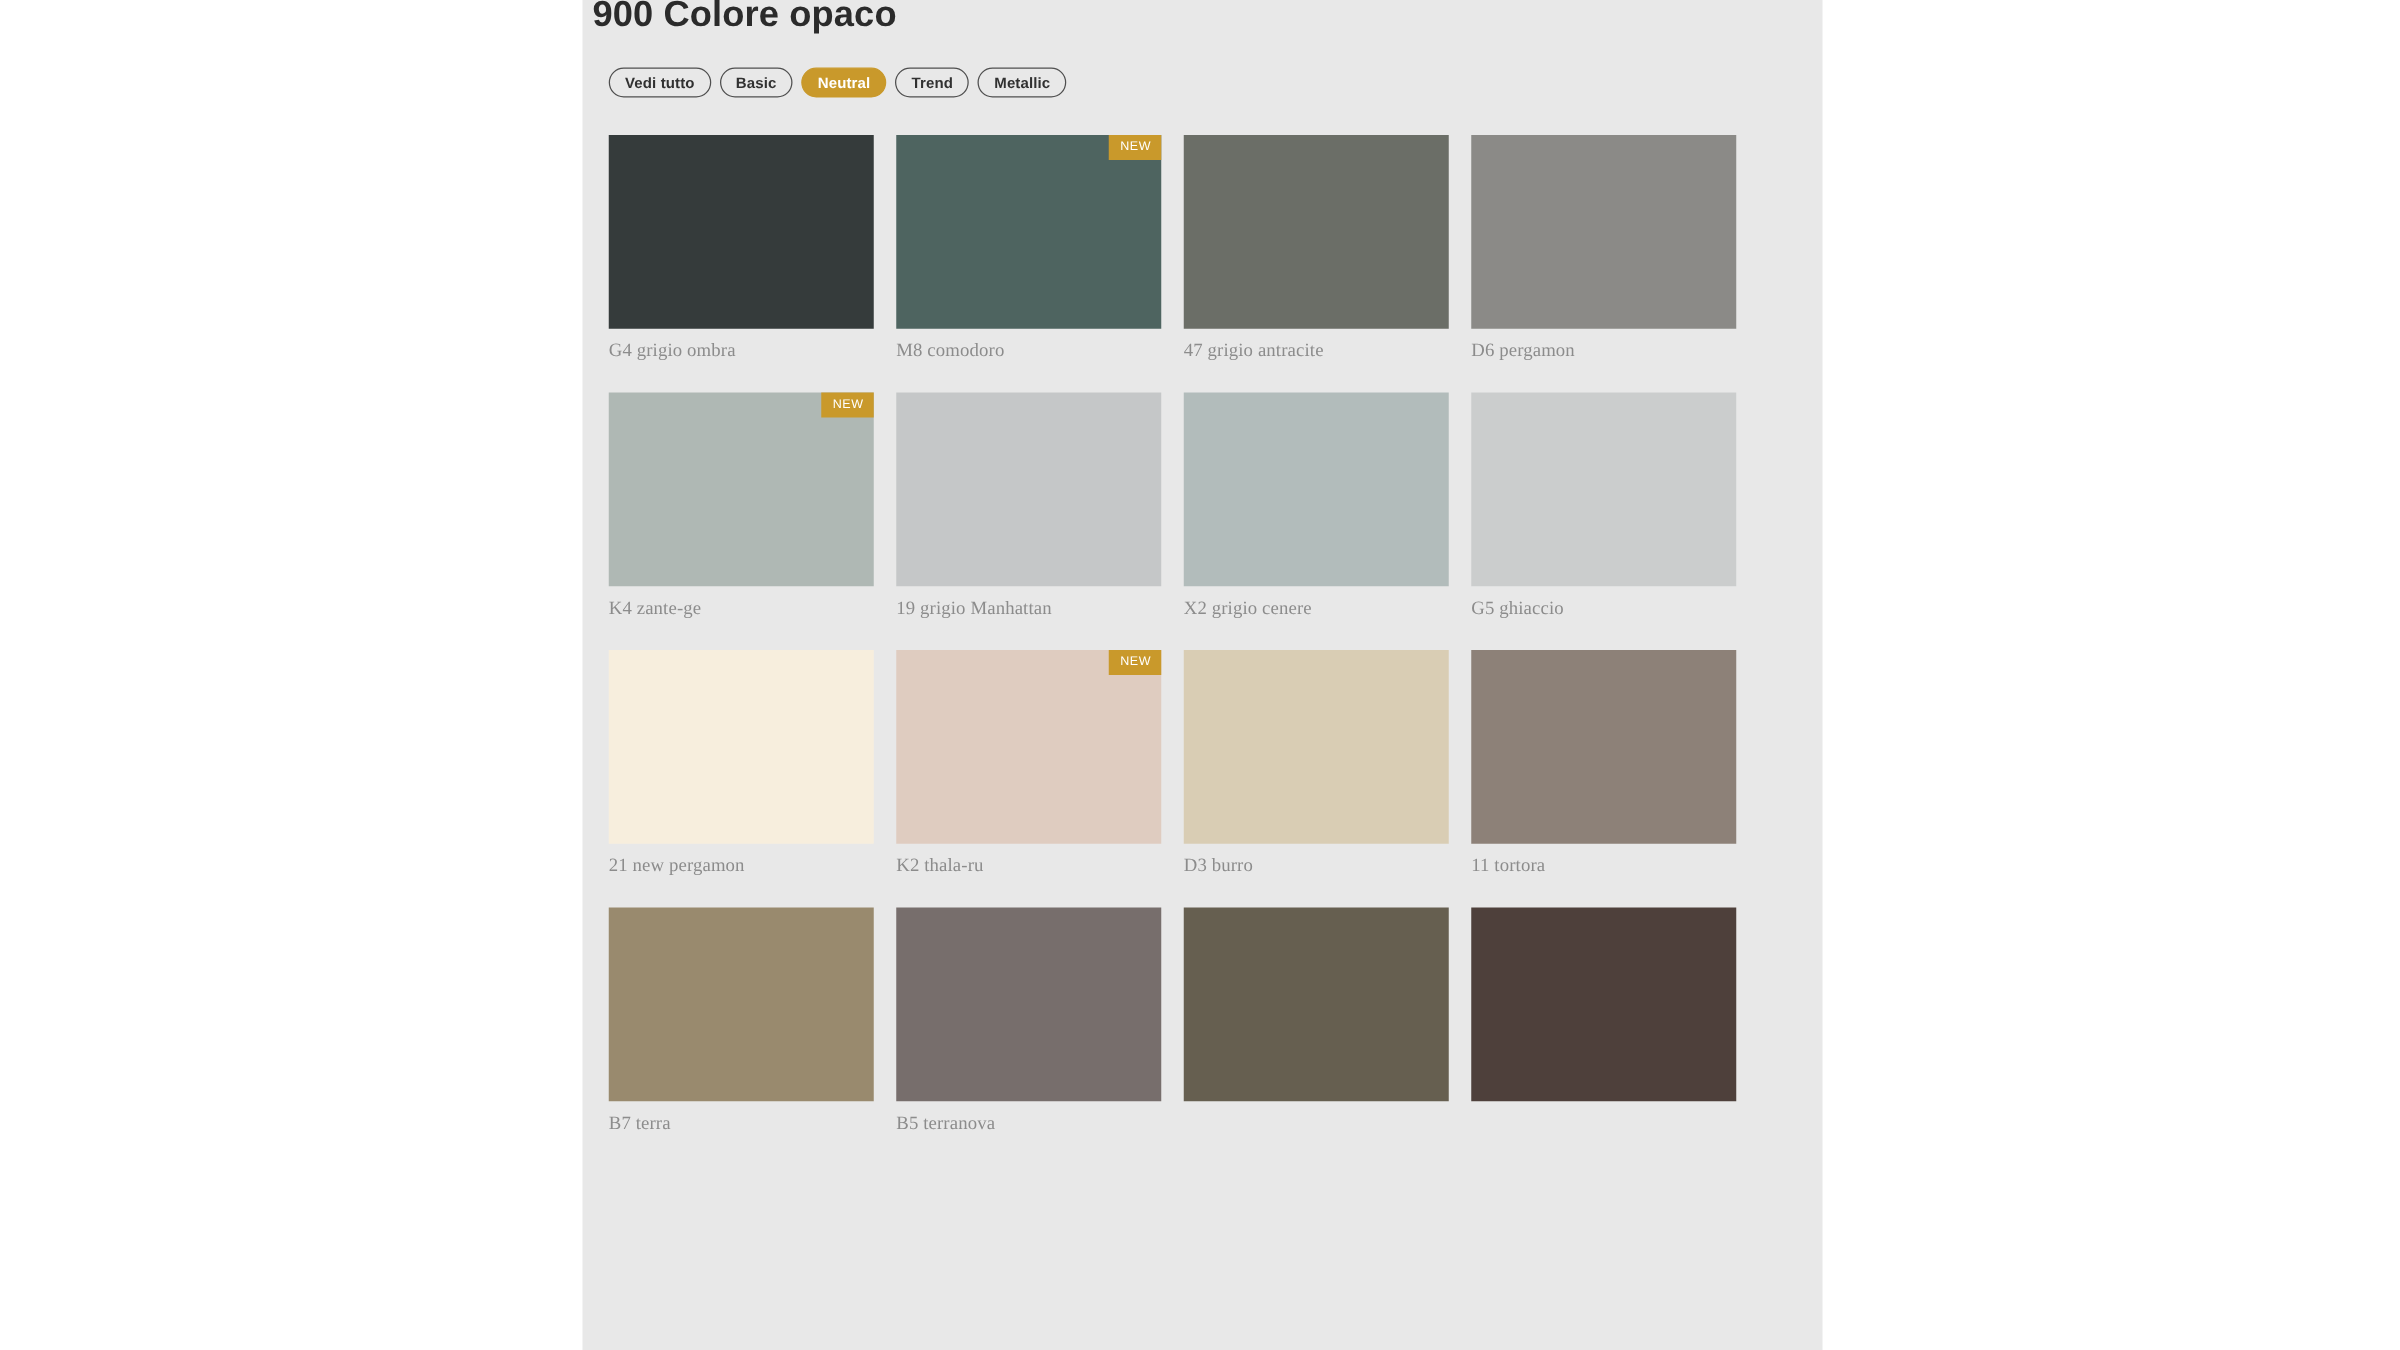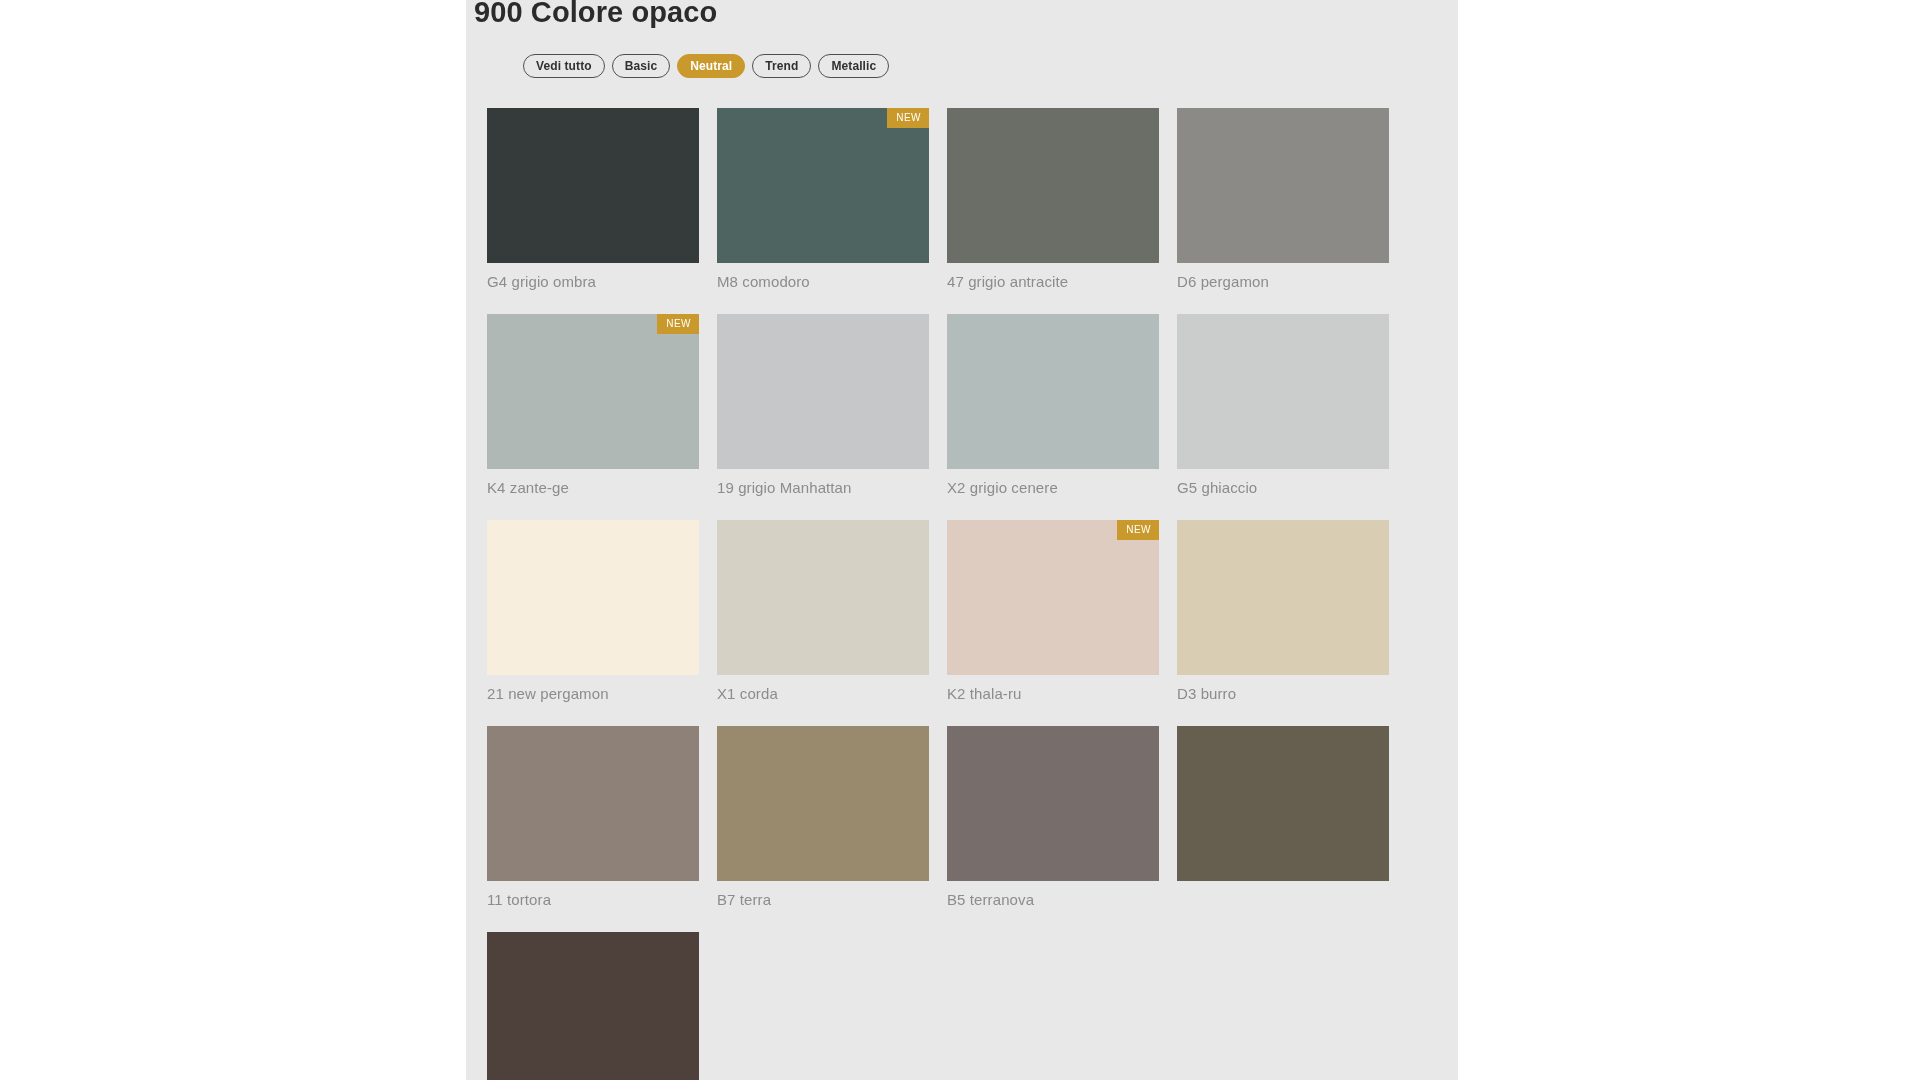--- a/index.html
+++ b/index.html
@@ -47,21 +47,20 @@
   }
 
   
   .chips {
     position: absolute;
     left: 487px;
     top: 54px;
     display: flex;
     align-items: center;
     gap: 7px;
-    margin-left: 36px;
   }
   .chip {
     display: inline-flex;
     align-items: center;
     justify-content: center;
     height: 24px;
     padding: 0 12px;
     border: 1px solid #4f4f4f;
     border-radius: 13px;
     background: transparent;
@@ -116,20 +115,21 @@
     line-height: 1;
     padding: 5px 8px 5px 9px;
   }
 
   .card-label {
     margin-top: 10px;
     font-size: 15px;
     color: #8c8c8c;
     letter-spacing: 0.1px;
     white-space: nowrap;
+    font-family: Liberation Serif, serif;
   }
 </style>
 </head>
 <body>
 
 <div class="page">
   <div class="panel"></div>
 
   <div class="panel-title">900 Colore opaco</div>
 
@@ -176,24 +176,20 @@
       </div>
       <div class="card">
         <div class="swatch" style="background: rgb(203, 205, 205);"></div>
         <div class="card-label">G5 ghiaccio</div>
       </div>
       <div class="card">
         <div class="swatch" style="background: rgb(247, 238, 221);"></div>
         <div class="card-label">21 new pergamon</div>
       </div>
       <div class="card">
-        <div class="swatch" style="background: rgb(213, 210, 197);"></div>
-        <div class="card-label">X1 corda</div>
-      </div>
-      <div class="card">
         <div class="swatch" style="background: rgb(223, 204, 192);">
           <div class="badge-new">NEW</div>
         </div>
         <div class="card-label">K2 thala-ru</div>
       </div>
       <div class="card">
         <div class="swatch" style="background: rgb(217, 205, 180);"></div>
         <div class="card-label">D3 burro</div>
       </div>
       <div class="card">

